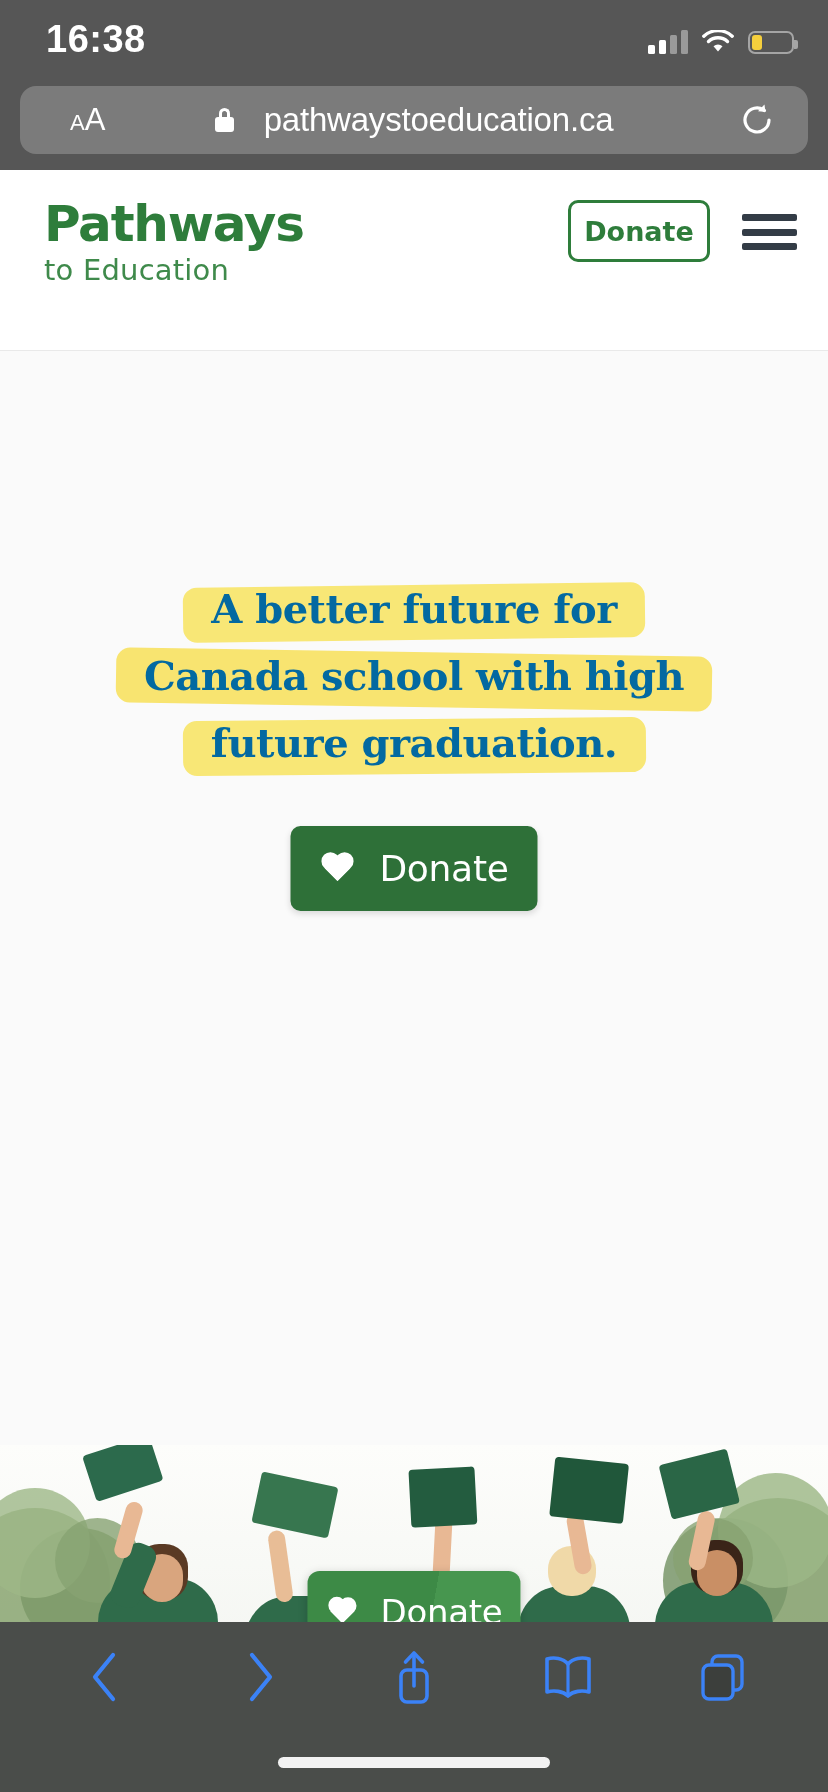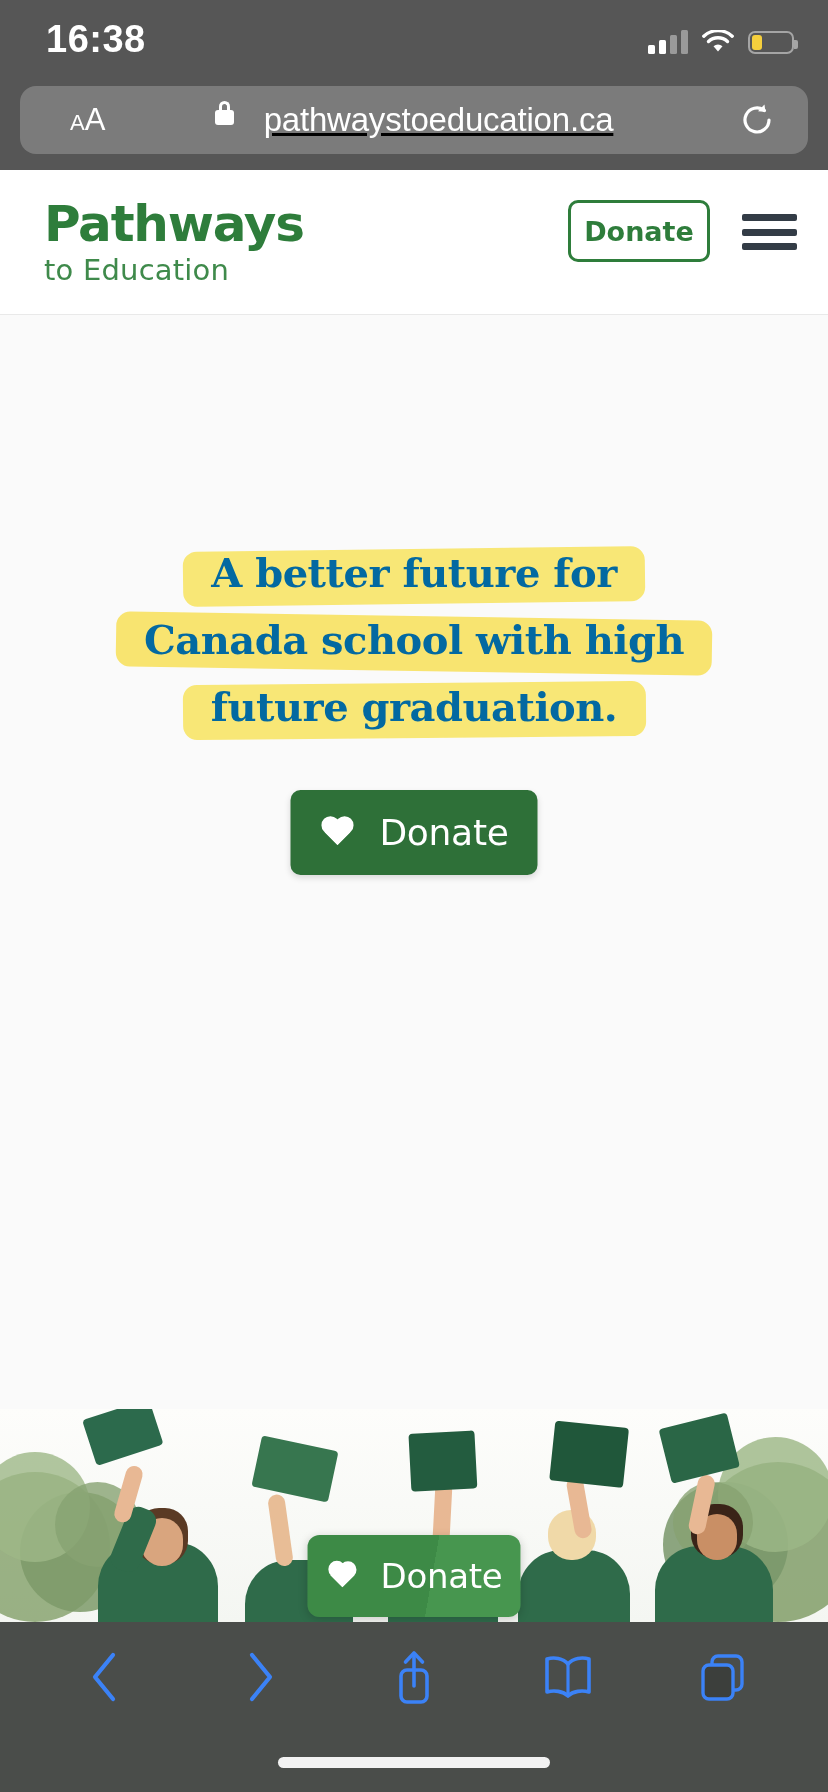--- a/index.html
+++ b/index.html
@@ -52,21 +52,21 @@
     display:flex; align-items:center;
   }
   .aa-btn {
     position:absolute; left:50px; top:50%; transform:translateY(-50%);
     color:#fff; font-size:0; white-space:nowrap;
   }
   .aa-btn .s { font-size:22px; }
   .aa-btn .l { font-size:31px; }
   .url-center {
     position:absolute; left:0; right:0; top:50%; transform:translateY(-50%);
-    display:flex; align-items:flex-start; justify-content:center; gap:30px;text-decoration:underline;
+    display:flex; align-items:center; justify-content:center; gap:30px;
   }
   .lock-icon { width:19px; height:24px; position:relative; }
   .lock-icon .body {
     position:absolute; bottom:0; left:0; width:19px; height:15px;
     background:#fff; border-radius:3px;
   }
   .lock-icon .shackle {
     position:absolute; top:0; left:4px; width:11px; height:11px;
     border:3px solid #fff; border-bottom:none;
     border-radius:6px 6px 0 0;
@@ -76,21 +76,21 @@
     position:absolute; right:34px; top:50%; transform:translateY(-50%);
     width:34px; height:34px;
   }
 
   
   .page {
     position:absolute; top:170px; left:0; width:828px; height:1452px;
     background:#fafafa; overflow:hidden;
   }
   .site-header {
-    position:relative; width:828px; height:145px; background:#ffffff;
+    position:relative; width:828px; height:181px; background:#ffffff;
     border-bottom:1px solid #e9e9e9;
   }
   .logo { position:absolute; left:44px; top:28px; }
   .logo .word1 {
     font-size:50px; font-weight:700; color:#2e7d3b;
     letter-spacing:-1.2px; line-height:1.05;
     font-family:"DejaVu Sans", sans-serif;
   }
   .logo .word2 {
     font-size:29px; font-weight:400; color:#3f8a4b;

